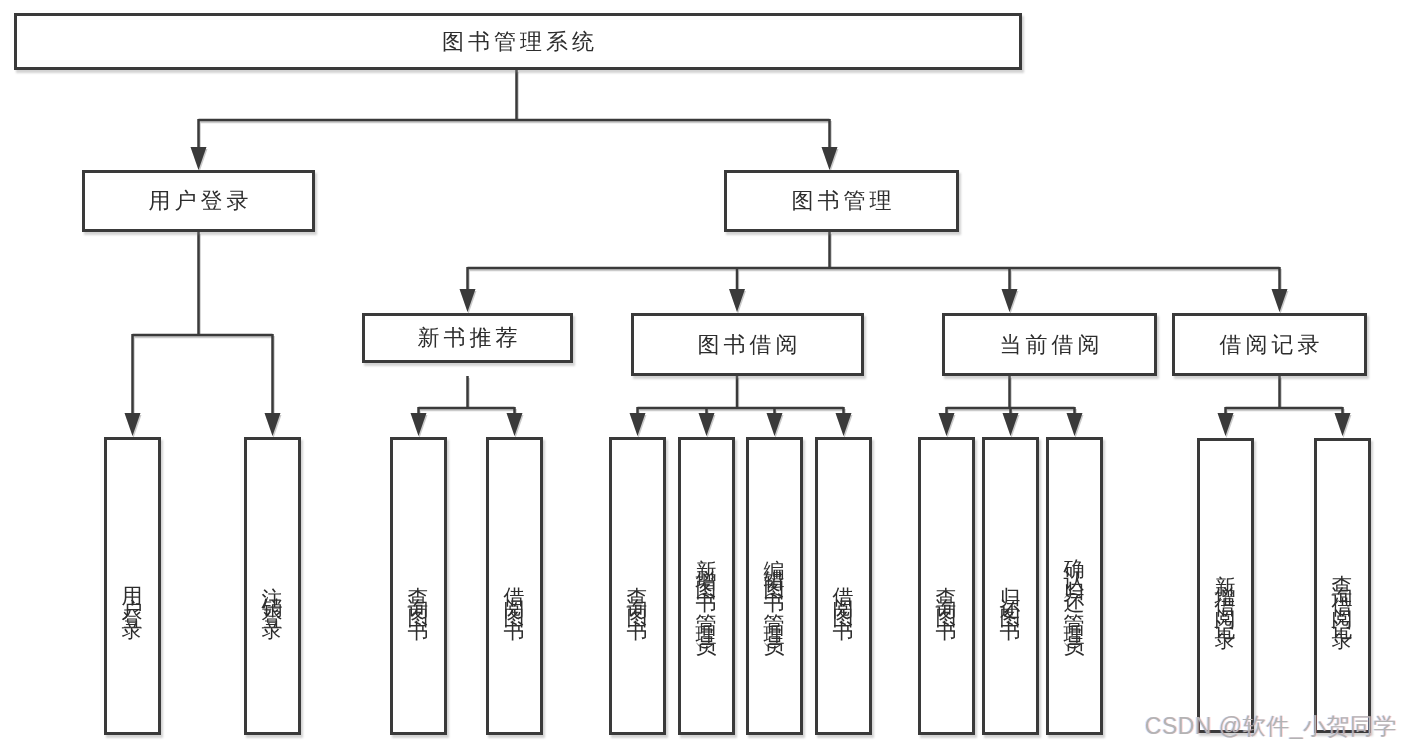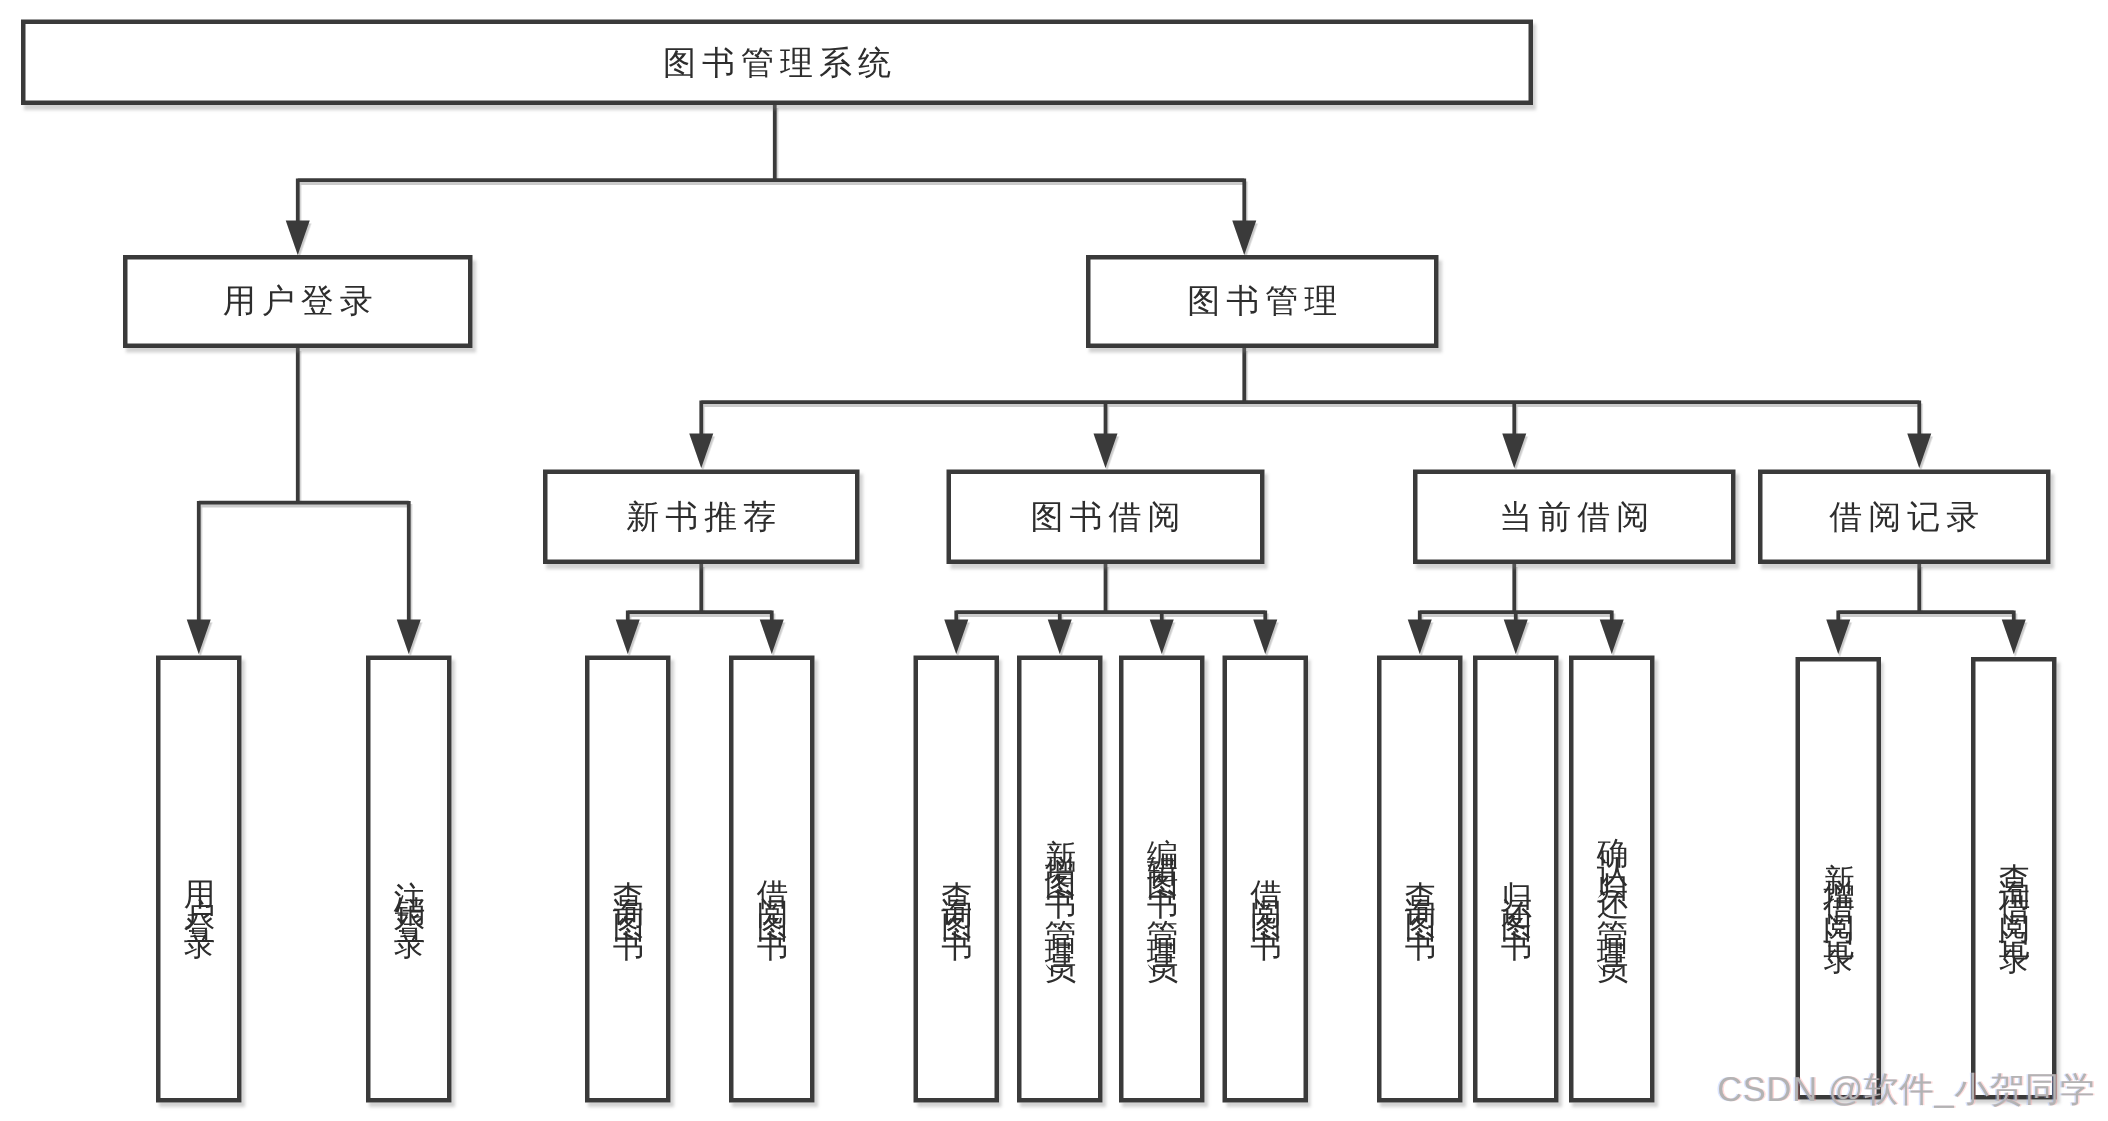--- a/index.html
+++ b/index.html
@@ -108,22 +108,22 @@
       <path d="M1217.5 413 L1233.5 413 L1225.5 436 Z"></path>
       <path d="M1334.5 413 L1350.5 413 L1342.5 436 Z"></path>
     </g>
   </svg>
 
   <div class="node box-h" style="left:14px; top:13px; width:1008px; height:57px;">图书管理系统</div>
 
   <div class="node box-h" style="left:82px; top:170px; width:233px; height:62px;">用户登录</div>
   <div class="node box-h" style="left:712px; top:170px; width:235px; height:62px;margin-left:12px;">图书管理</div>
 
-  <div class="node box-h" style="left:362px; top:313px; width:211px; height:63px;">新书推荐</div>
-  <div class="node box-h" style="left:631px; top:313px; width:212px; height:63px;">图书借阅</div>
+  <div class="node box-h" style="left:362px; top:313px; width:211px; height:50px;">新书推荐</div>
+  <div class="node box-h" style="left:631px; top:313px; width:233px; height:63px;">图书借阅</div>
   <div class="node box-h" style="left:902px; top:313px; width:215px; height:63px;margin-left:40px;">当前借阅</div>
   <div class="node box-h" style="left:1172px; top:313px; width:195px; height:63px;">借阅记录</div>
 
   <div class="node box-v" style="left:104px; top:437px; width:57px; height:298px;">
     <span>用户登录</span>
   </div>
   <div class="node box-v" style="left:244px; top:437px; width:57px; height:298px;">
     <span>注销登录</span>
   </div>
 

